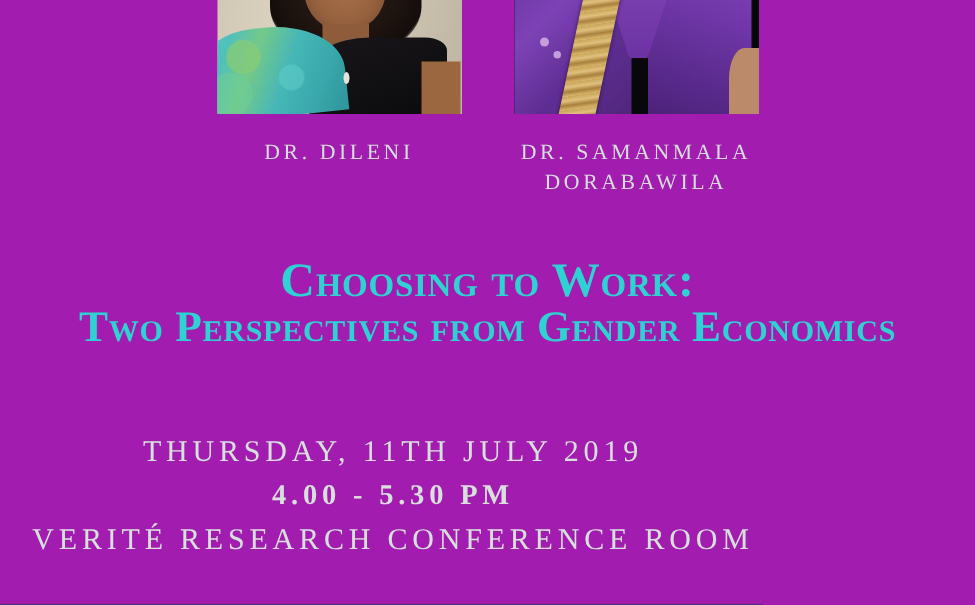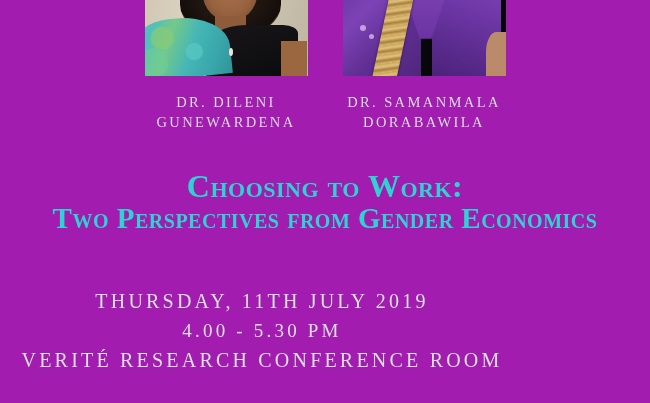--- a/index.html
+++ b/index.html
@@ -238,20 +238,21 @@
   }
   .details .d-date {
     font-size: 20px;
     line-height: 30px;
     letter-spacing: 3.2px;
   }
   .details .d-time {
     font-size: 19px;
     line-height: 29px;
     letter-spacing: 3.2px;
+    font-weight: bold;
   }
   .details .d-venue {
     font-size: 20px;
     line-height: 30px;
     letter-spacing: 3.2px;
   }
 </style>
 </head>
 <body>
 
@@ -282,21 +283,20 @@
       <div class="pr-arm"></div>
       <div class="pr-dot1"></div>
       <div class="pr-dot2"></div>
     </div>
 
   </div>
 
   <div class="names">
     <div class="name-block">
       <div>Dr. Dileni</div>
-      <div>Gunewardena</div>
     </div>
     <div class="name-block">
       <div>Dr. Samanmala</div>
       <div>Dorabawila</div>
     </div>
   </div>
 
   <div class="headline">
     <div class="l1">Choosing to Work:</div>
     <div class="l2">Two Perspectives from Gender Economics</div>

